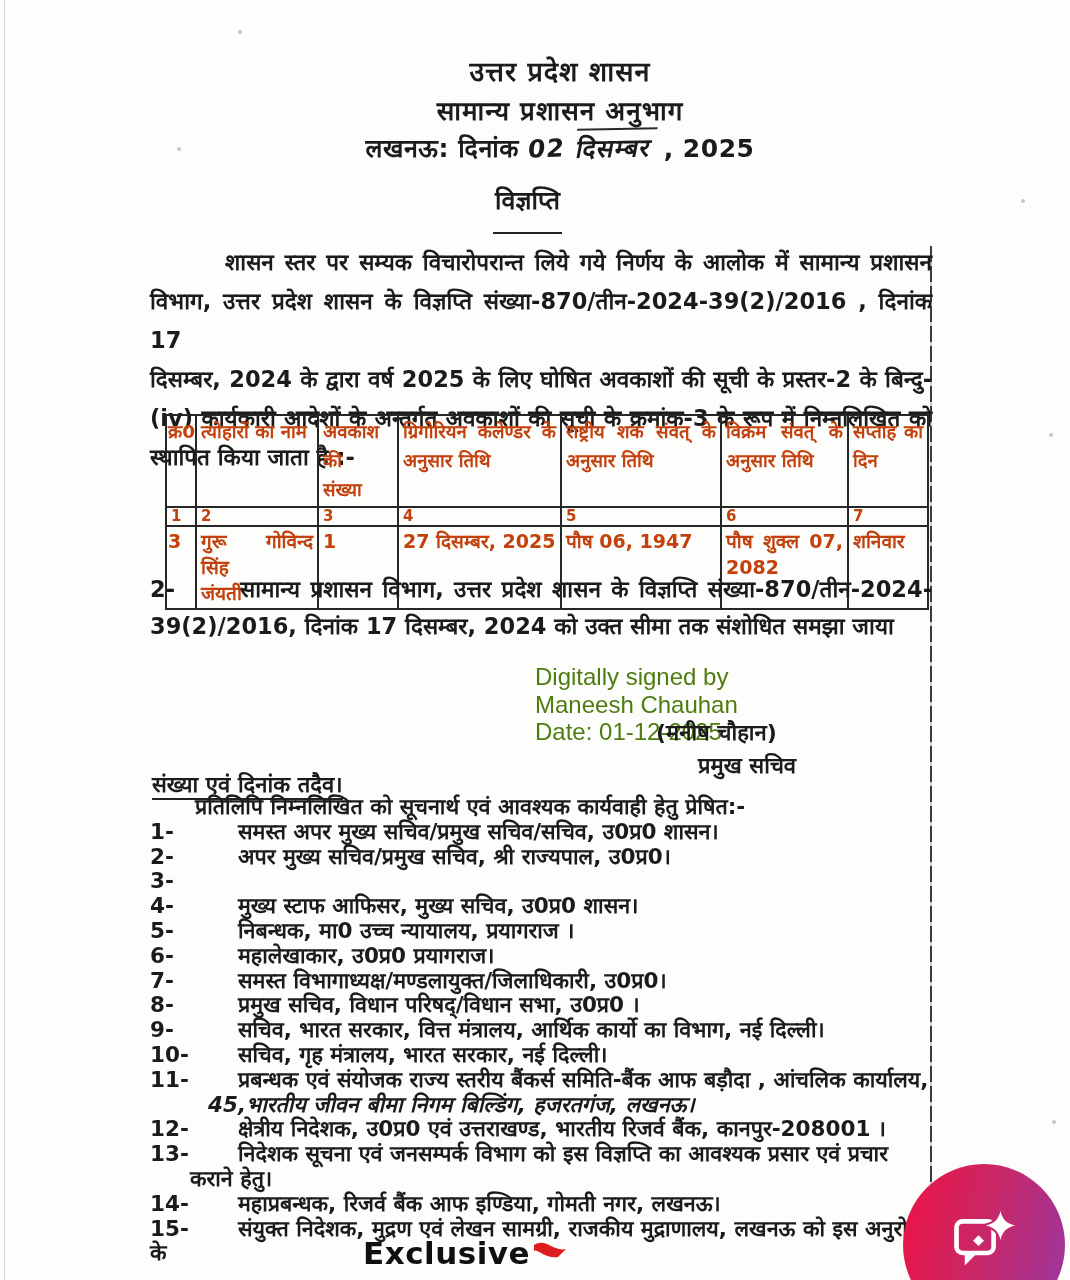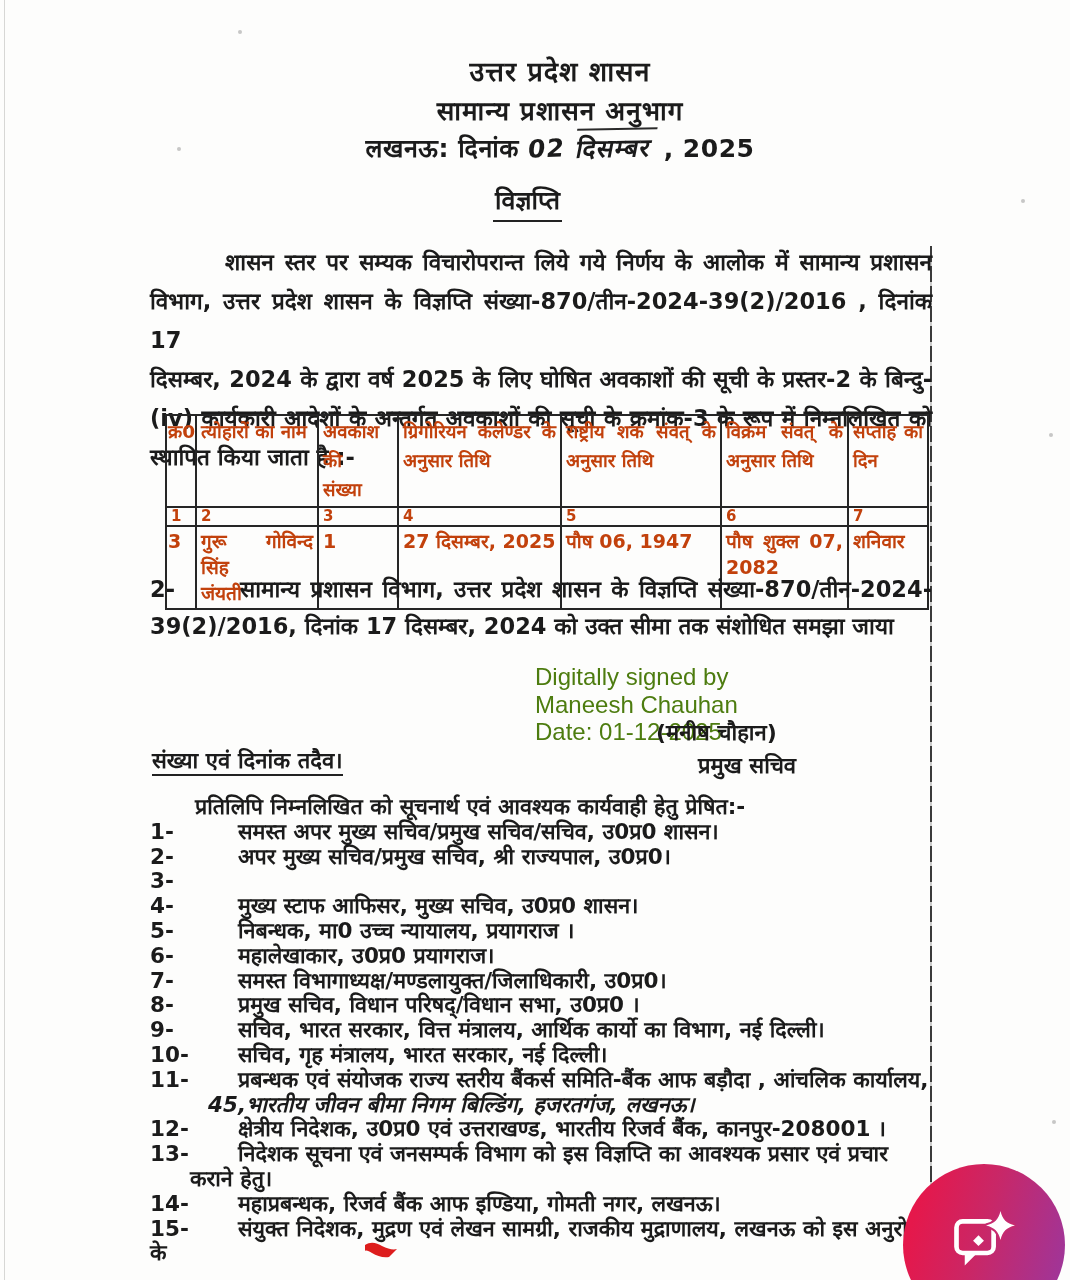--- a/index.html
+++ b/index.html
@@ -20,21 +20,21 @@
   .speck{position:absolute;width:4px;height:4px;border-radius:50%;background:rgba(60,60,60,.28);}
 
   
   .hdr{position:absolute;left:60px;width:1000px;text-align:center;font-weight:600;}
   .hdr1{top:52px;font-size:27px;letter-spacing:1px;}
   .hdr2{top:92px;font-size:26px;letter-spacing:1px;}
   .hdr3{top:128px;font-size:25px;letter-spacing:.5px;}
   .handwritten{display:inline-block;font-weight:700;transform:skewX(-8deg) rotate(-2deg);letter-spacing:1px;}
   .hw-month{border-top:2px solid #2a2a2a;padding:0 3px;transform:skewX(-12deg) rotate(-1deg);}
   .doc-title{position:absolute;left:0;top:182px;width:1055px;text-align:center;font-size:25px;font-weight:600;}
-  .doc-title span{border-bottom:2px solid #222;padding:0 2px 5px;}
+  .doc-title span{border-bottom:2px solid #222;padding:0 2px 17px;}
 
   
   .para{position:absolute;left:150px;width:782px;font-size:22.5px;font-weight:600;line-height:39px;}
   .para1{top:243px;}
   .jline{text-align:justify;text-align-last:justify;}
   .indent{padding-left:75px;}
   .para2{top:571px;line-height:37px;}
   .p2row{display:flex;}
   .p2num{width:90px;flex:0 0 90px;}
   .p2t{flex:1;text-align:justify;text-align-last:justify;}
@@ -51,21 +51,21 @@
   .num-row td{font-size:15px;line-height:14px;height:14px;padding-top:0;padding-bottom:1px;}
   .data-row td{font-size:19px;line-height:26px;height:48px;}
 
   
   .sig{position:absolute;left:535px;top:663px;font-family:"Liberation Sans", sans-serif;
        font-size:24px;line-height:27.5px;color:#4d7c0f;font-weight:500;}
   .sig-hindi{position:absolute;left:656px;top:716px;font-size:22px;font-weight:600;}
   .sig-desig{position:absolute;left:698px;top:749px;font-size:22px;font-weight:600;}
 
   
-  .ref-line{position:absolute;left:152px;top:744px;font-size:22px;font-weight:600;}
+  .ref-line{position:absolute;left:152px;top:768px;font-size:22px;font-weight:600;}
   .ref-line span{border-bottom:2px solid #222;padding-bottom:1px;}
   .copies{position:absolute;left:150px;top:795px;width:790px;font-size:21.5px;font-weight:600;line-height:24.8px;}
   .intro{padding-left:45px;}
   .rcpt{display:flex;}
   .rcpt .num{flex:0 0 88px;}
   .rcpt .txt{flex:1;}
   .cont-11{padding-left:58px;font-style:italic;}
   .cont-13{padding-left:40px;}
 
   
@@ -260,20 +260,21 @@
         <span class="txt">महाप्रबन्धक, रिजर्व बैंक आफ इण्डिया, गोमती नगर, लखनऊ।</span>
       </div>
     <div class="rcpt">
         <span class="num">15-</span>
         <span class="txt">संयुक्त निदेशक, मुद्रण एवं लेखन सामग्री, राजकीय मुद्राणालय, लखनऊ को इस अनुरो</span>
       </div>
     <div>के</div>
   </div>
 
   <div class="exclusive">
+    <span>Exclusive</span>
     <span class="flag">
       <svg width="36" height="28" viewBox="0 0 36 28">
         <path d="M2 6 C8 2 14 4 19 7 C25 10 30 11 34 10 L26 18 C20 19 14 17 9 14 C6 12 3 11 2 12 Z" fill="#dd1d1d"></path>
       </svg>
     </span>
   </div>
 
   <button class="chat-fab">
     <svg width="66" height="66" viewBox="0 0 48 48">
       <rect x="4" y="9" width="27" height="23" rx="4.5" fill="none" stroke="#ffffff" stroke-width="3.4"></rect>

